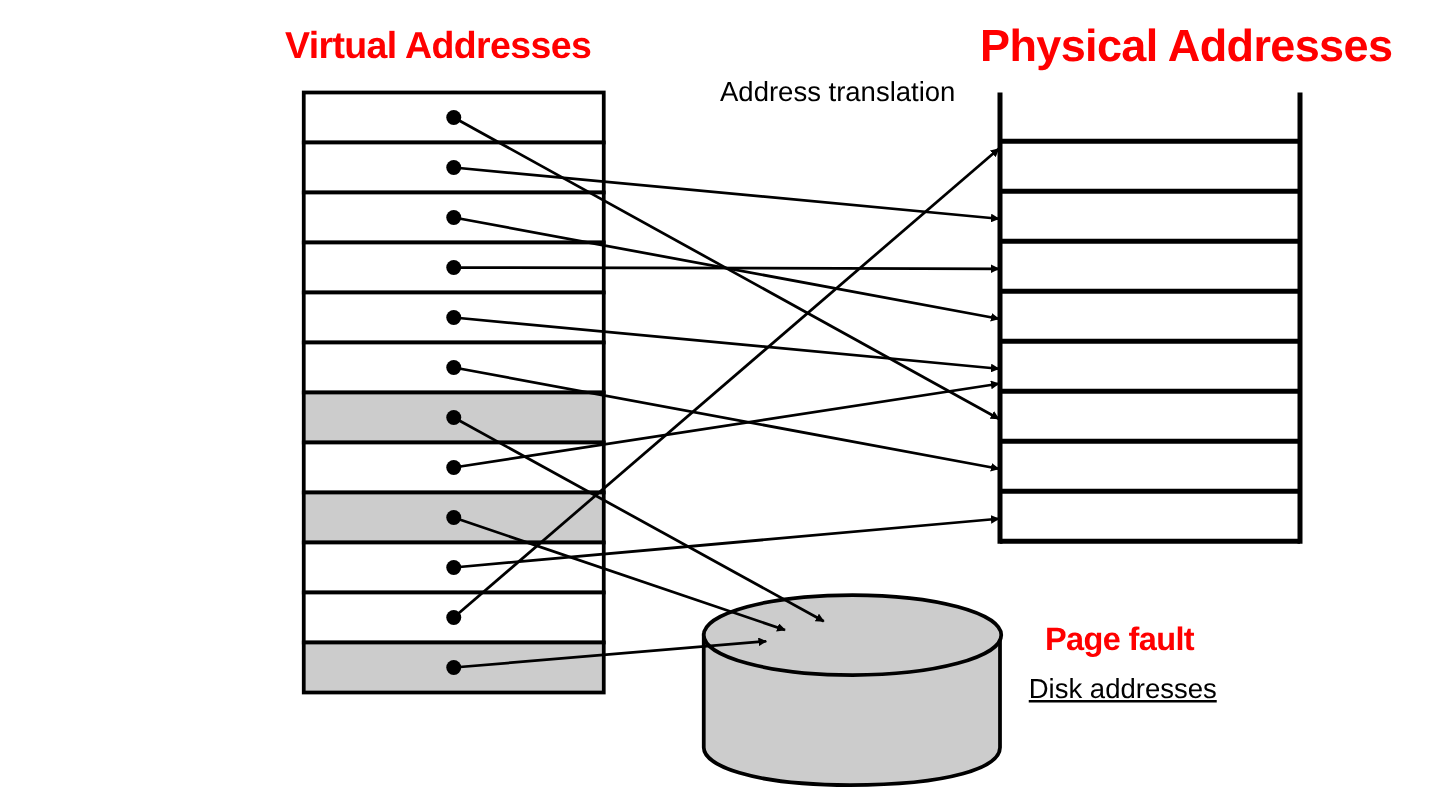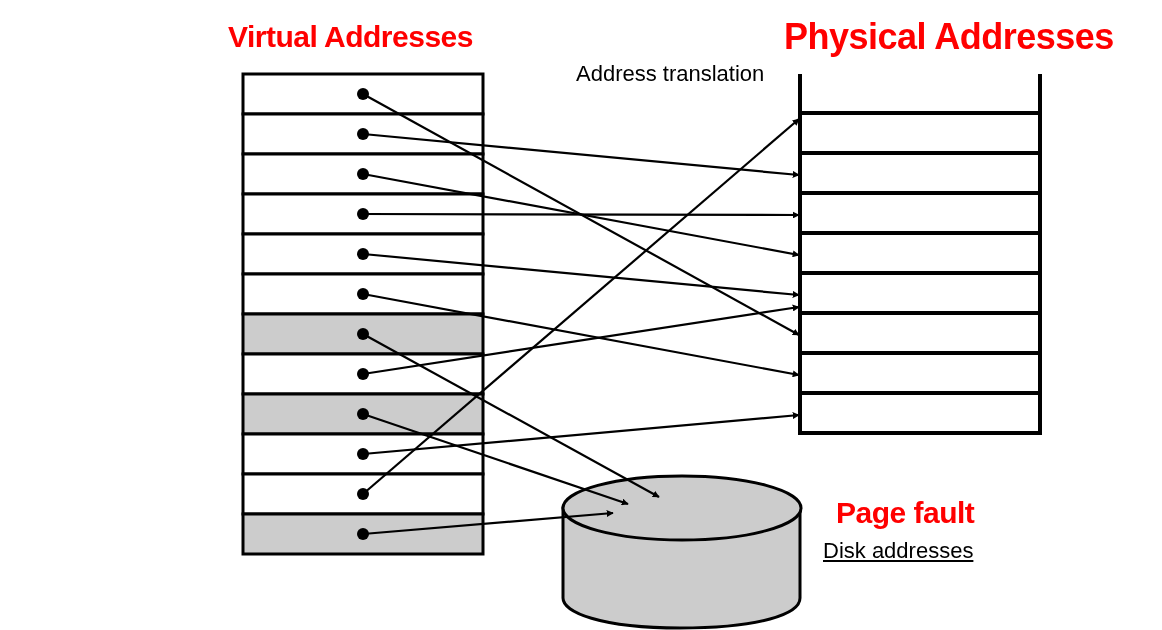--- a/index.html
+++ b/index.html
@@ -1,20 +1,20 @@
 <!DOCTYPE html>
 <html><head>
 <meta charset="utf-8">
 <style>
   html, body { margin:0; padding:0; background:#ffffff; }
   body { width:1162px; height:630px; position:relative; overflow:hidden; font-family:"Liberation Sans", sans-serif; }
   .title { position:absolute; color:#ff0000; font-weight:bold; font-family:"Liberation Sans", sans-serif; white-space:nowrap;text-align:center; }
   #vtitle { left:228px; top:20px; font-size:30px; letter-spacing:-0.5px; }
   #ptitle { left:784px; top:16px; font-size:36px; letter-spacing:-0.5px; }
-  #pftitle { left:836px; top:496px; font-size:30px; letter-spacing:-0.5px; }
+  #pftitle { left:836px; top:496px; font-size:26px; letter-spacing:-0.5px; }
   .label { position:absolute; color:#000; font-size:22px; white-space:nowrap; font-family:"Liberation Sans", sans-serif; }
   #translabel { left:529px; top:61px;margin-left:47px; }
   #disklabel { left:823px; top:538px;text-decoration:underline; }
   svg#diagram { position:absolute; left:0; top:0; }
 </style>
 </head>
 <body>
 
 <div class="title" id="vtitle">Virtual Addresses</div>
 <div class="title" id="ptitle">Physical  Addresses</div>

